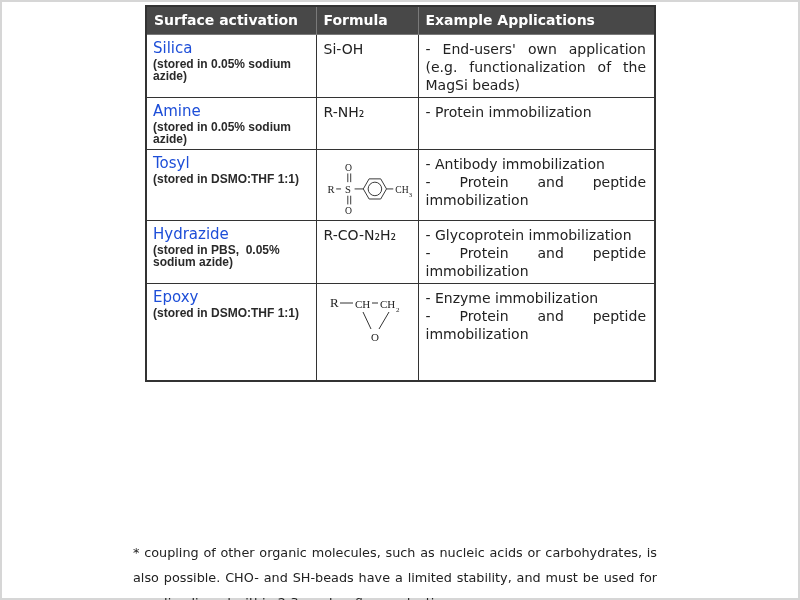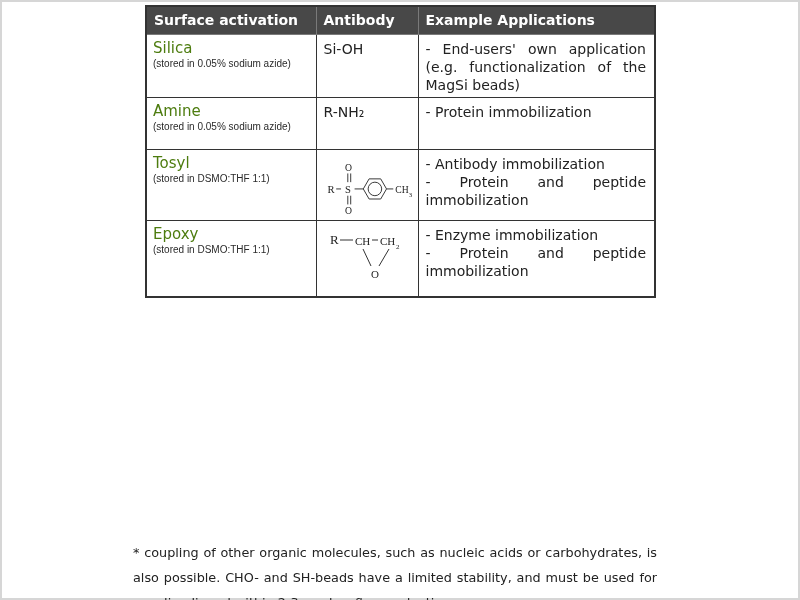--- a/index.html
+++ b/index.html
@@ -19,23 +19,23 @@
   .surface-table th, .surface-table td {
     border:1px solid #333333; vertical-align:top; box-sizing:border-box;
     overflow:hidden;
   }
   .surface-table thead th {
     background:#484848; color:#ffffff; text-align:left;
     font-size:14px; font-weight:bold; padding:5px 4px 5px 7px; height:28px;
     border-color:#7a7a7a; border-top-color:#333333;
   }
   .name-cell  { padding:4px 3px 3px 6px; }
-  .row-name   { font-size:15px; line-height:19px; color:#4d7c0f; }
+  .row-name   { font-size:15px; line-height:19px; color:#1d4ed8; }
   .row-note   {
-    font-family:"Liberation Sans", sans-serif; font-size:10px; font-weight:400;
+    font-family:"Liberation Sans", sans-serif; font-size:12px; font-weight:700;
     line-height:12px; color:#2a2a2a; max-width:150px; white-space:pre-wrap;
   }
   .formula-cell { padding:5px 2px 3px 7px; font-size:14px; line-height:18px; }
   .apps-cell    { padding:5px 8px 3px 7px; font-size:14px;margin-top:30px; }
   .app-item     { text-align:justify; line-height:18px; }
   .structure    { display:block; margin:2px auto 0 auto; }
   .structure text { font-family:"Liberation Serif", serif; fill:#222222; }
   .structure line, .structure polygon, .structure circle {
     stroke:#333333; stroke-width:1; fill:none;
   }
@@ -51,21 +51,21 @@
 
 <table class="surface-table">
   <colgroup>
     <col style="width:170px">
       <col style="width:102px">
       <col style="width:237px">
   </colgroup>
   <thead>
     <tr>
       <th>Surface activation</th>
-      <th>Antibody</th>
+      <th>Formula</th>
       <th>Example Applications</th>
     </tr>
   </thead>
   <tbody>
 
     <tr style="height:62px">
       <td class="name-cell">
         <div class="row-name">Silica</div>
         <div class="row-note">(stored in 0.05% sodium azide)</div>
       </td>
@@ -116,22 +116,35 @@
           <text x="72" y="37" font-size="10">CH</text>
           <text x="86" y="41" font-size="7">3</text>
         </svg>
       </td>
       <td class="apps-cell">
         <div class="app-item">- Antibody immobilization</div>
         <div class="app-item">- Protein and peptide immobilization</div>
       </td>
     </tr>
 
+    <tr style="height:63px">
+      <td class="name-cell">
+        <div class="row-name">Hydrazide</div>
+        <div class="row-note">(stored in PBS,  0.05% sodium azide)</div>
+      </td>
+      <td class="formula-cell">
+        <span>R-CO-N₂H₂</span>
+      </td>
+      <td class="apps-cell">
+        <div class="app-item">- Glycoprotein immobilization</div>
+        <div class="app-item">- Protein and peptide immobilization</div>
+      </td>
+    </tr>
 
-    <tr style="height:77px">
+    <tr style="height:98px">
       <td class="name-cell">
         <div class="row-name">Epoxy</div>
         <div class="row-note">(stored in DSMO:THF 1:1)</div>
       </td>
       <td class="formula-cell">
         <svg class="structure" width="86" height="62" viewBox="0 0 86 62">
           <text x="3" y="16" font-size="13">R</text>
           <line x1="13" y1="12" x2="26" y2="12"></line>
           <text x="28" y="17" font-size="11">CH</text>
           <line x1="45" y1="12" x2="51" y2="12"></line>

